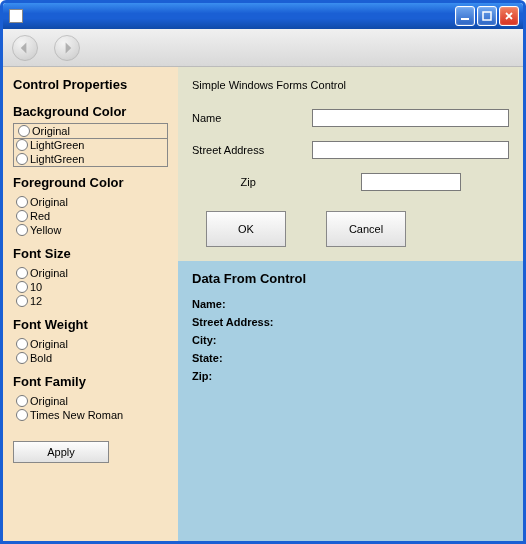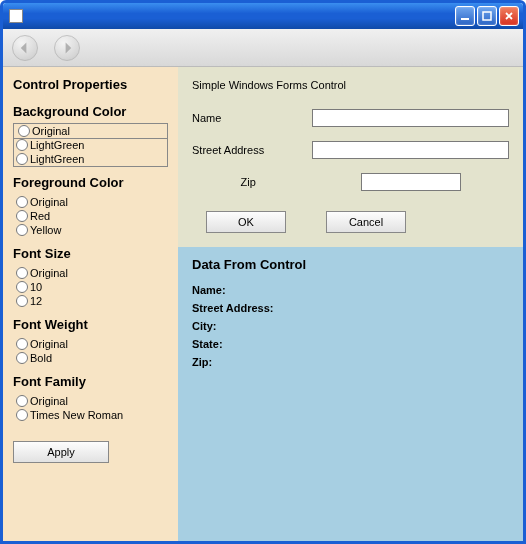--- a/index.html
+++ b/index.html
@@ -122,21 +122,21 @@
   .form-row label { width:112px; font-size:11px; }
   .form-row input[type=text] {
     border:1px solid #7a7a7a;
     background:#fff;
     height:18px;
     padding:0 2px;
     font-size:11px;
   }
   .btn-row { display:flex; gap:40px; padding: 6px 0 0 14px; }
   .form-btn {
-    width:80px; height:22px;
+    width:80px; height:36px;
     background: linear-gradient(to bottom,#fdfdfd,#e2e2e2);
     border:1px solid #888;
     cursor:pointer;
     font-size:11px;
   }
 
   .data-area {
     background:#a7cfe2;
     flex:1;
     padding: 10px 14px;

